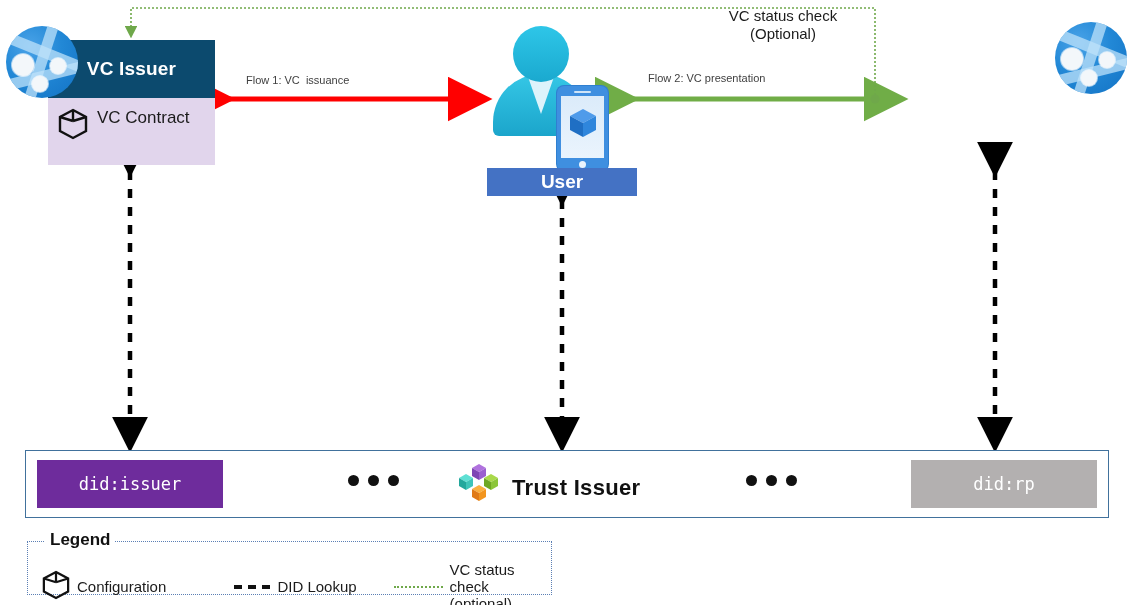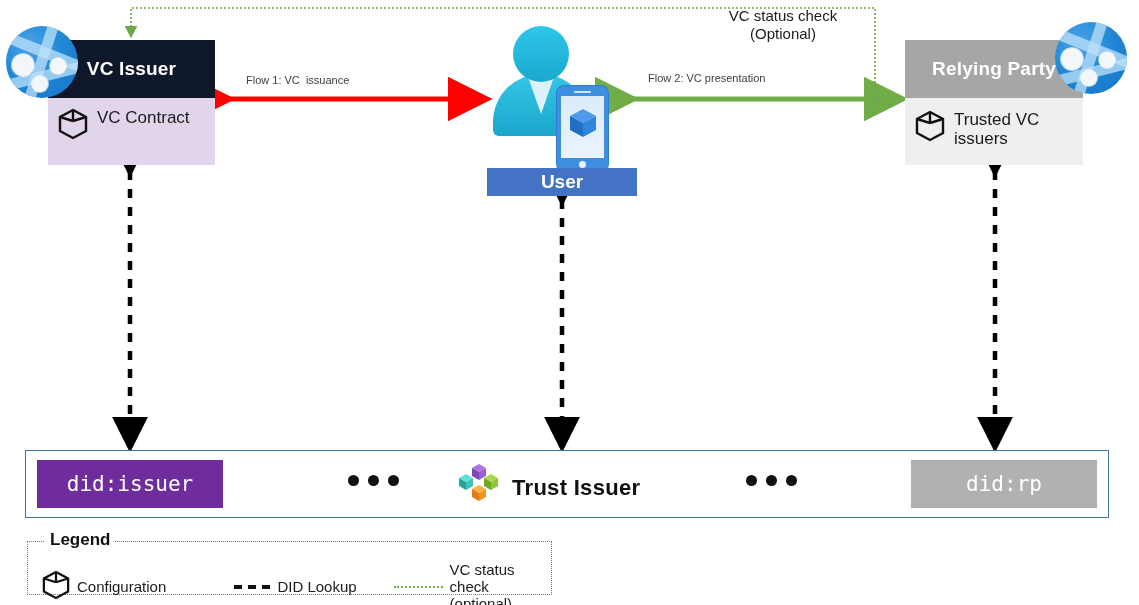--- a/index.html
+++ b/index.html
@@ -9,21 +9,21 @@
 
   
   .card{position:absolute;}
   .card-head{height:58px;display:flex;align-items:center;justify-content:center;
              font-weight:bold;font-size:19px;color:#ffffff;letter-spacing:.2px;}
   .card-body{display:flex;gap:9px;padding:10px 8px 10px 10px;
              font-size:17px;color:#1b1b1b;line-height:1.12;}
   .card-body .lbl{display:block;}
 
   .issuer-card{left:48px;top:40px;width:167px;}
-  .issuer-card .card-head{background:#0f172a;}
+  .issuer-card .card-head{background:#0c4a6e;}
   .issuer-card .card-body{background:#E1D5EC;height:67px;box-sizing:border-box;}
 
   .rp-card{left:905px;top:40px;width:178px;}
   .rp-card .card-head{background:#A6A6A6;}
   .rp-card .card-body{background:#EFEFEF;height:67px;box-sizing:border-box;align-items:flex-start;padding-top:12px;}
 
   
   .globe{position:absolute;width:72px;height:72px;border-radius:50%;
          background:radial-gradient(circle at 33% 28%, #4aa3e8 0%, #2288d6 45%, #1272c4 100%);
          overflow:hidden;}
@@ -51,21 +51,21 @@
   .phone .home{position:absolute;left:22px;top:75px;width:7px;height:7px;border-radius:50%;background:#eaf4fd;}
   .phone .cube{position:absolute;left:12px;top:22px;width:28px;height:30px;}
   .user-label{position:absolute;left:487px;top:168px;width:150px;height:28px;background:#4472C4;
               display:flex;align-items:center;justify-content:center;
               color:#fff;font-weight:bold;font-size:19px;}
 
   
   .ts-bar{position:absolute;left:25px;top:450px;width:1084px;height:68px;
           border:1px solid #41719C;background:#ffffff;box-sizing:border-box;}
   .did-box{position:absolute;top:9px;height:48px;display:flex;align-items:center;justify-content:center;
-           font-family:"DejaVu Sans Mono",monospace;font-size:21px;color:#ffffff;}
+           font-family:"DejaVu Sans Mono",monospace;font-size:17px;color:#ffffff;}
   .did-issuer{left:11px;width:186px;background:#6E2C9C;}
   .did-rp{right:11px;width:186px;background:#B3B0B0;}
   .dots{position:absolute;top:24px;display:flex;gap:9px;}
   .dots i{display:block;width:11px;height:11px;border-radius:50%;background:#111;}
   .ts-logo{position:absolute;left:430px;top:12px;display:flex;align-items:center;gap:10px;}
   .ts-name{font-weight:bold;font-size:22px;color:#111;letter-spacing:.3px;}
 
   
   .legend{position:absolute;left:27px;top:541px;width:525px;height:54px;
           border:1px dotted #5B7FB4;box-sizing:border-box;}
@@ -164,32 +164,20 @@
         <svg width="28" height="30" viewBox="0 0 28 30" aria-hidden="true">
           <path d="M14 1 L27 8 L14 15 L1 8 Z" fill="#4f9bea"></path>
           <path d="M1 8 L14 15 L14 29 L1 22 Z" fill="#1f6fc4"></path>
           <path d="M27 8 L14 15 L14 29 L27 22 Z" fill="#2f86dc"></path>
         </svg>
       </div>
     </div>
   </div>
   <div class="user-label">User</div>
 
-  <div class="card rp-card">
-    <div class="card-head">Relying Party</div>
-    <div class="card-body">
-      <span>
-        <svg class="cube-ico" width="30" height="32" viewBox="0 0 30 32" aria-hidden="true">
-          <path d="M15 2 L28 9 L28 23 L15 30 L2 23 L2 9 Z" fill="none" stroke="#111" stroke-width="2.4"></path>
-          <path d="M15 2 L15 13 M15 13 L2 9 M15 13 L28 9" fill="none" stroke="#111" stroke-width="2.4"></path>
-        </svg>
-      </span>
-      <span class="lbl" style="max-width:110px;">Trusted VC issuers</span>
-    </div>
-  </div>
   <div class="globe" style="left:1055px;top:22px;">
     <div class="band b1"></div>
       <div class="band b2"></div>
       <div class="band b3"></div>
     <div class="node" style="left:6px;top:26px;width:22px;height:22px;"></div>
     <div class="node" style="left:44px;top:30px;width:16px;height:16px;"></div>
     <div class="node" style="left:26px;top:48px;width:16px;height:16px;"></div>
   </div>
 
   <div class="flow-label" style="left:246px;top:74px;">Flow 1: VC  issuance</div>

